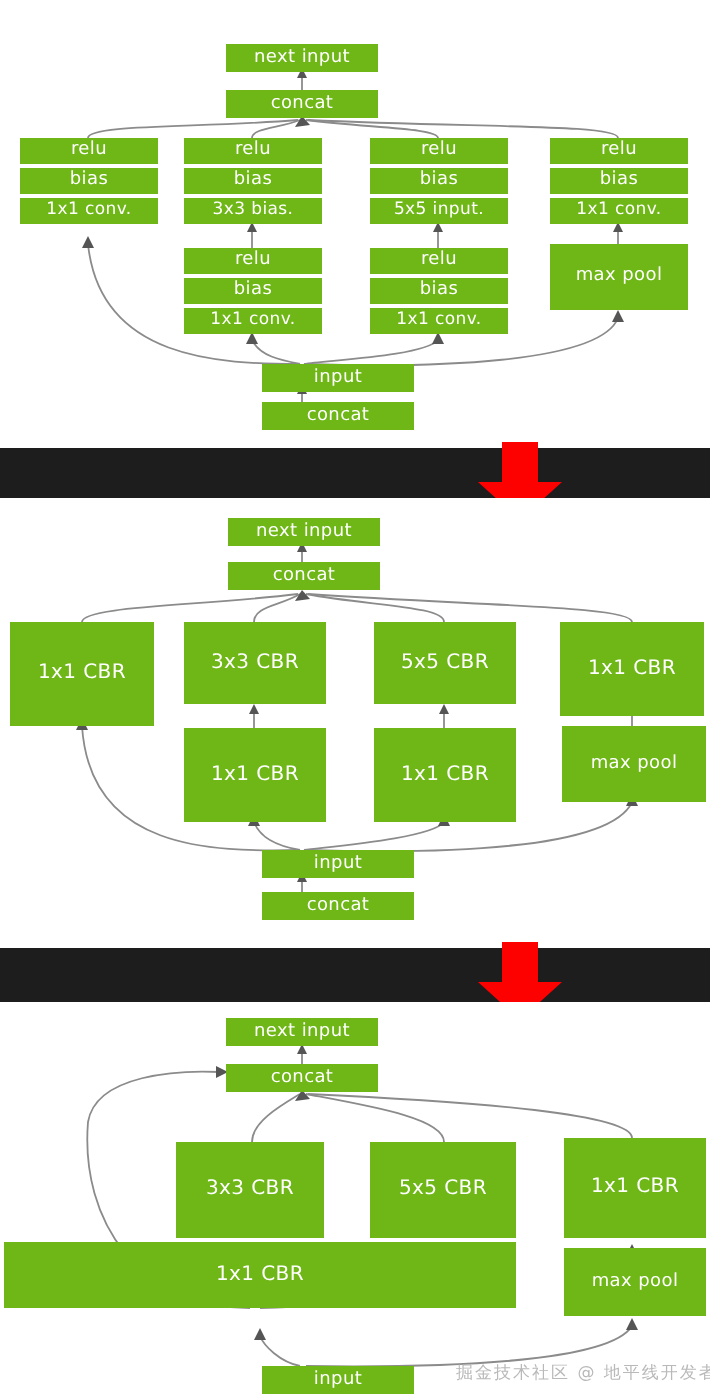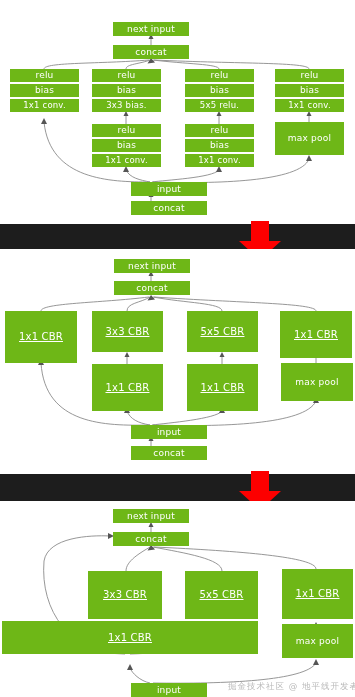--- a/index.html
+++ b/index.html
@@ -22,21 +22,21 @@
   .arrow svg{display:block;width:44px;height:40px;}
   #arrow1{left:238px;top:207px;}
   #arrow2{left:238px;top:457px;}
 
   
   .node{position:absolute;background:#6eb717;color:#ffffff;
         display:flex;align-items:center;justify-content:center;
         font-size:9px;line-height:1;letter-spacing:.2px;
         box-sizing:border-box;white-space:nowrap;}
   .node.sm{font-size:8.5px;text-align:right;}
-  .node.lg{font-size:10px;text-decoration:underline;}
+  .node.lg{font-size:10px;}
 
   .edges{position:absolute;left:0;top:0;width:355px;height:100%;
          pointer-events:none;}
   .edges path,.edges line{fill:none;stroke:#8b8b8b;stroke-width:.9;}
   .edges polygon{fill:#555;stroke:none;}
 
   .wm{position:absolute;left:228px;top:667px;font-size:8.5px;
       color:#b9b9b9;letter-spacing:1px;white-space:nowrap;}
 </style>
 </head>
@@ -91,21 +91,21 @@
 
     <div class="node" style="left:92px;top:55px;width:69px;height:13px;">relu</div>
     <div class="node" style="left:92px;top:70px;width:69px;height:13px;">bias</div>
     <div class="node sm" style="left:92px;top:85px;width:69px;height:13px;">3x3 bias.</div>
     <div class="node" style="left:92px;top:110px;width:69px;height:13px;">relu</div>
     <div class="node" style="left:92px;top:125px;width:69px;height:13px;">bias</div>
     <div class="node sm" style="left:92px;top:140px;width:69px;height:13px;">1x1 conv.</div>
 
     <div class="node" style="left:185px;top:55px;width:69px;height:13px;">relu</div>
     <div class="node" style="left:185px;top:70px;width:69px;height:13px;">bias</div>
-    <div class="node sm" style="left:185px;top:85px;width:69px;height:13px;">5x5 relu.</div>
+    <div class="node sm" style="left:185px;top:85px;width:69px;height:13px;">5x5 input.</div>
     <div class="node" style="left:185px;top:110px;width:69px;height:13px;">relu</div>
     <div class="node" style="left:185px;top:125px;width:69px;height:13px;">bias</div>
     <div class="node sm" style="left:185px;top:140px;width:69px;height:13px;">1x1 conv.</div>
 
     <div class="node" style="left:275px;top:55px;width:69px;height:13px;">relu</div>
     <div class="node" style="left:275px;top:70px;width:69px;height:13px;">bias</div>
     <div class="node sm" style="left:275px;top:85px;width:69px;height:13px;">1x1 conv.</div>
     <div class="node" style="left:275px;top:108px;width:69px;height:33px;">max pool</div>
 
     <div class="node" style="left:131px;top:168px;width:76px;height:14px;">input</div>

